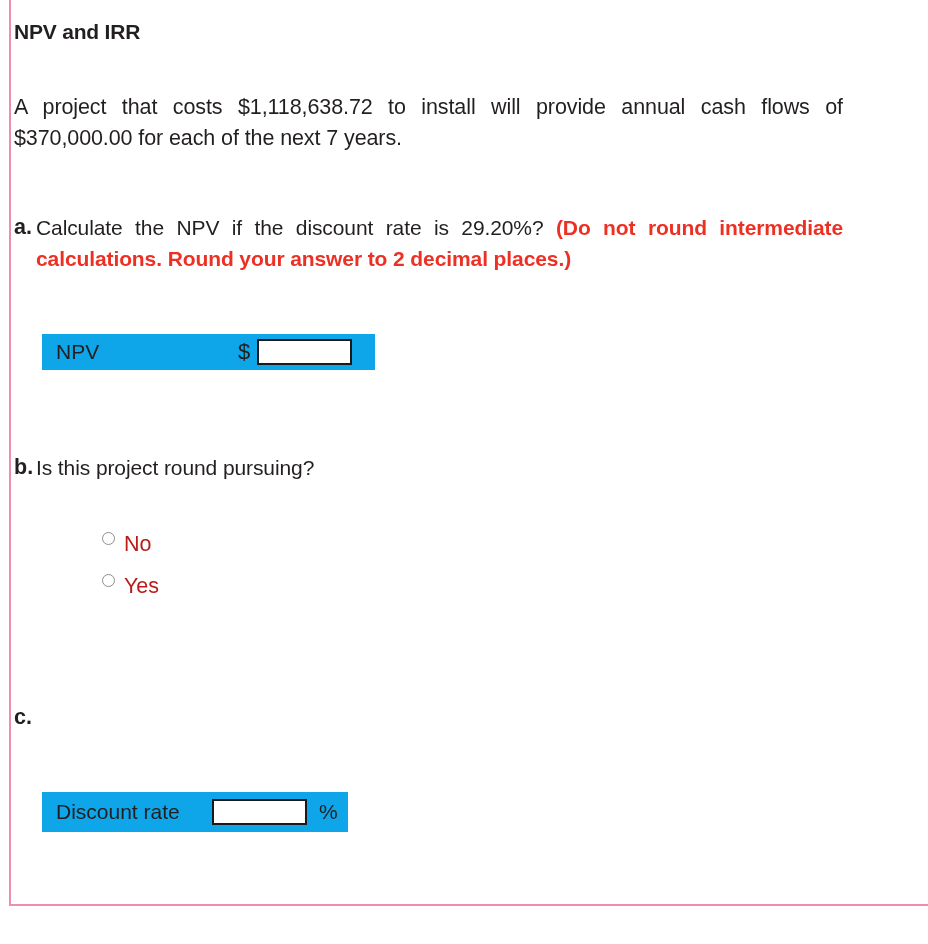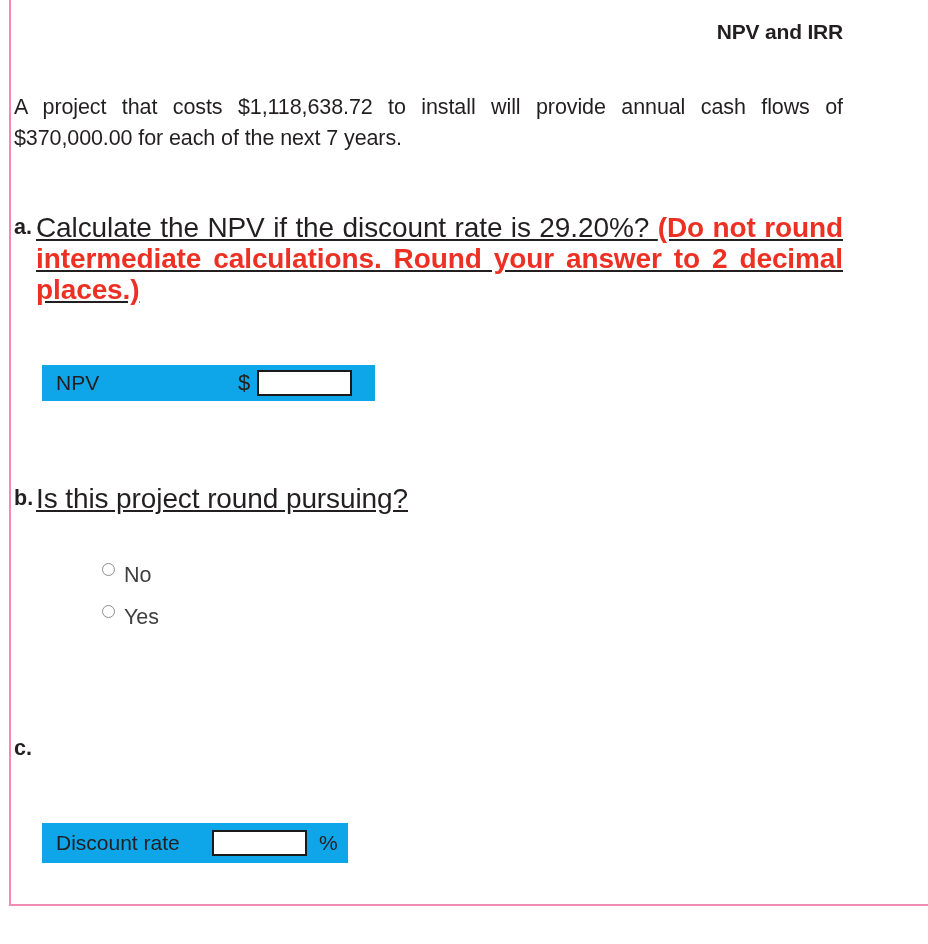--- a/index.html
+++ b/index.html
@@ -38,21 +38,20 @@
   }
 
   
   .q-title {
     font-size: 21px;
     font-weight: bold;
     letter-spacing: -0.2px;
     margin: 0;
     padding-top: 20px;
     color: #231f20;
-    text-align: right;
   }
 
   
   .q-intro {
     font-size: 21.5px;
     line-height: 31px;
     text-align: justify;
     text-align-last: left;
     margin: 0;
     padding-top: 48px;
@@ -71,26 +70,25 @@
 
   .part-letter {
     font-size: 21.5px;
     line-height: 31px;
     font-weight: bold;
     flex: 0 0 auto;
     width: 22px;
     color: #231f20;
   }
   .part-body {
-    font-size: 28px;
+    font-size: 21px;
     line-height: 31px;
     color: #231f20;
     flex: 1 1 auto;
     letter-spacing: -0.1px;
-    text-decoration: underline;
   }
   .part-body.justify {
     text-align: justify;
     text-align-last: left;
   }
   .instruction {
     color: #ed3024;
     font-weight: bold;
   }
 
@@ -177,21 +175,21 @@
     height: 13px;
     border: 1px solid #8d8d8d;
     border-radius: 50%;
     background: #ffffff;
     margin-right: 9px;
     margin-bottom: 12px;
     box-sizing: border-box;
   }
   .option-label {
     font-size: 21.5px;
-    color: #404040;
+    color: #b91c1c;
     line-height: 28px;
   }
 </style>
 </head>
 <body>
 
 <div class="question-frame">
   <div class="inner">
 
     <h1 class="q-title">NPV and IRR</h1>

